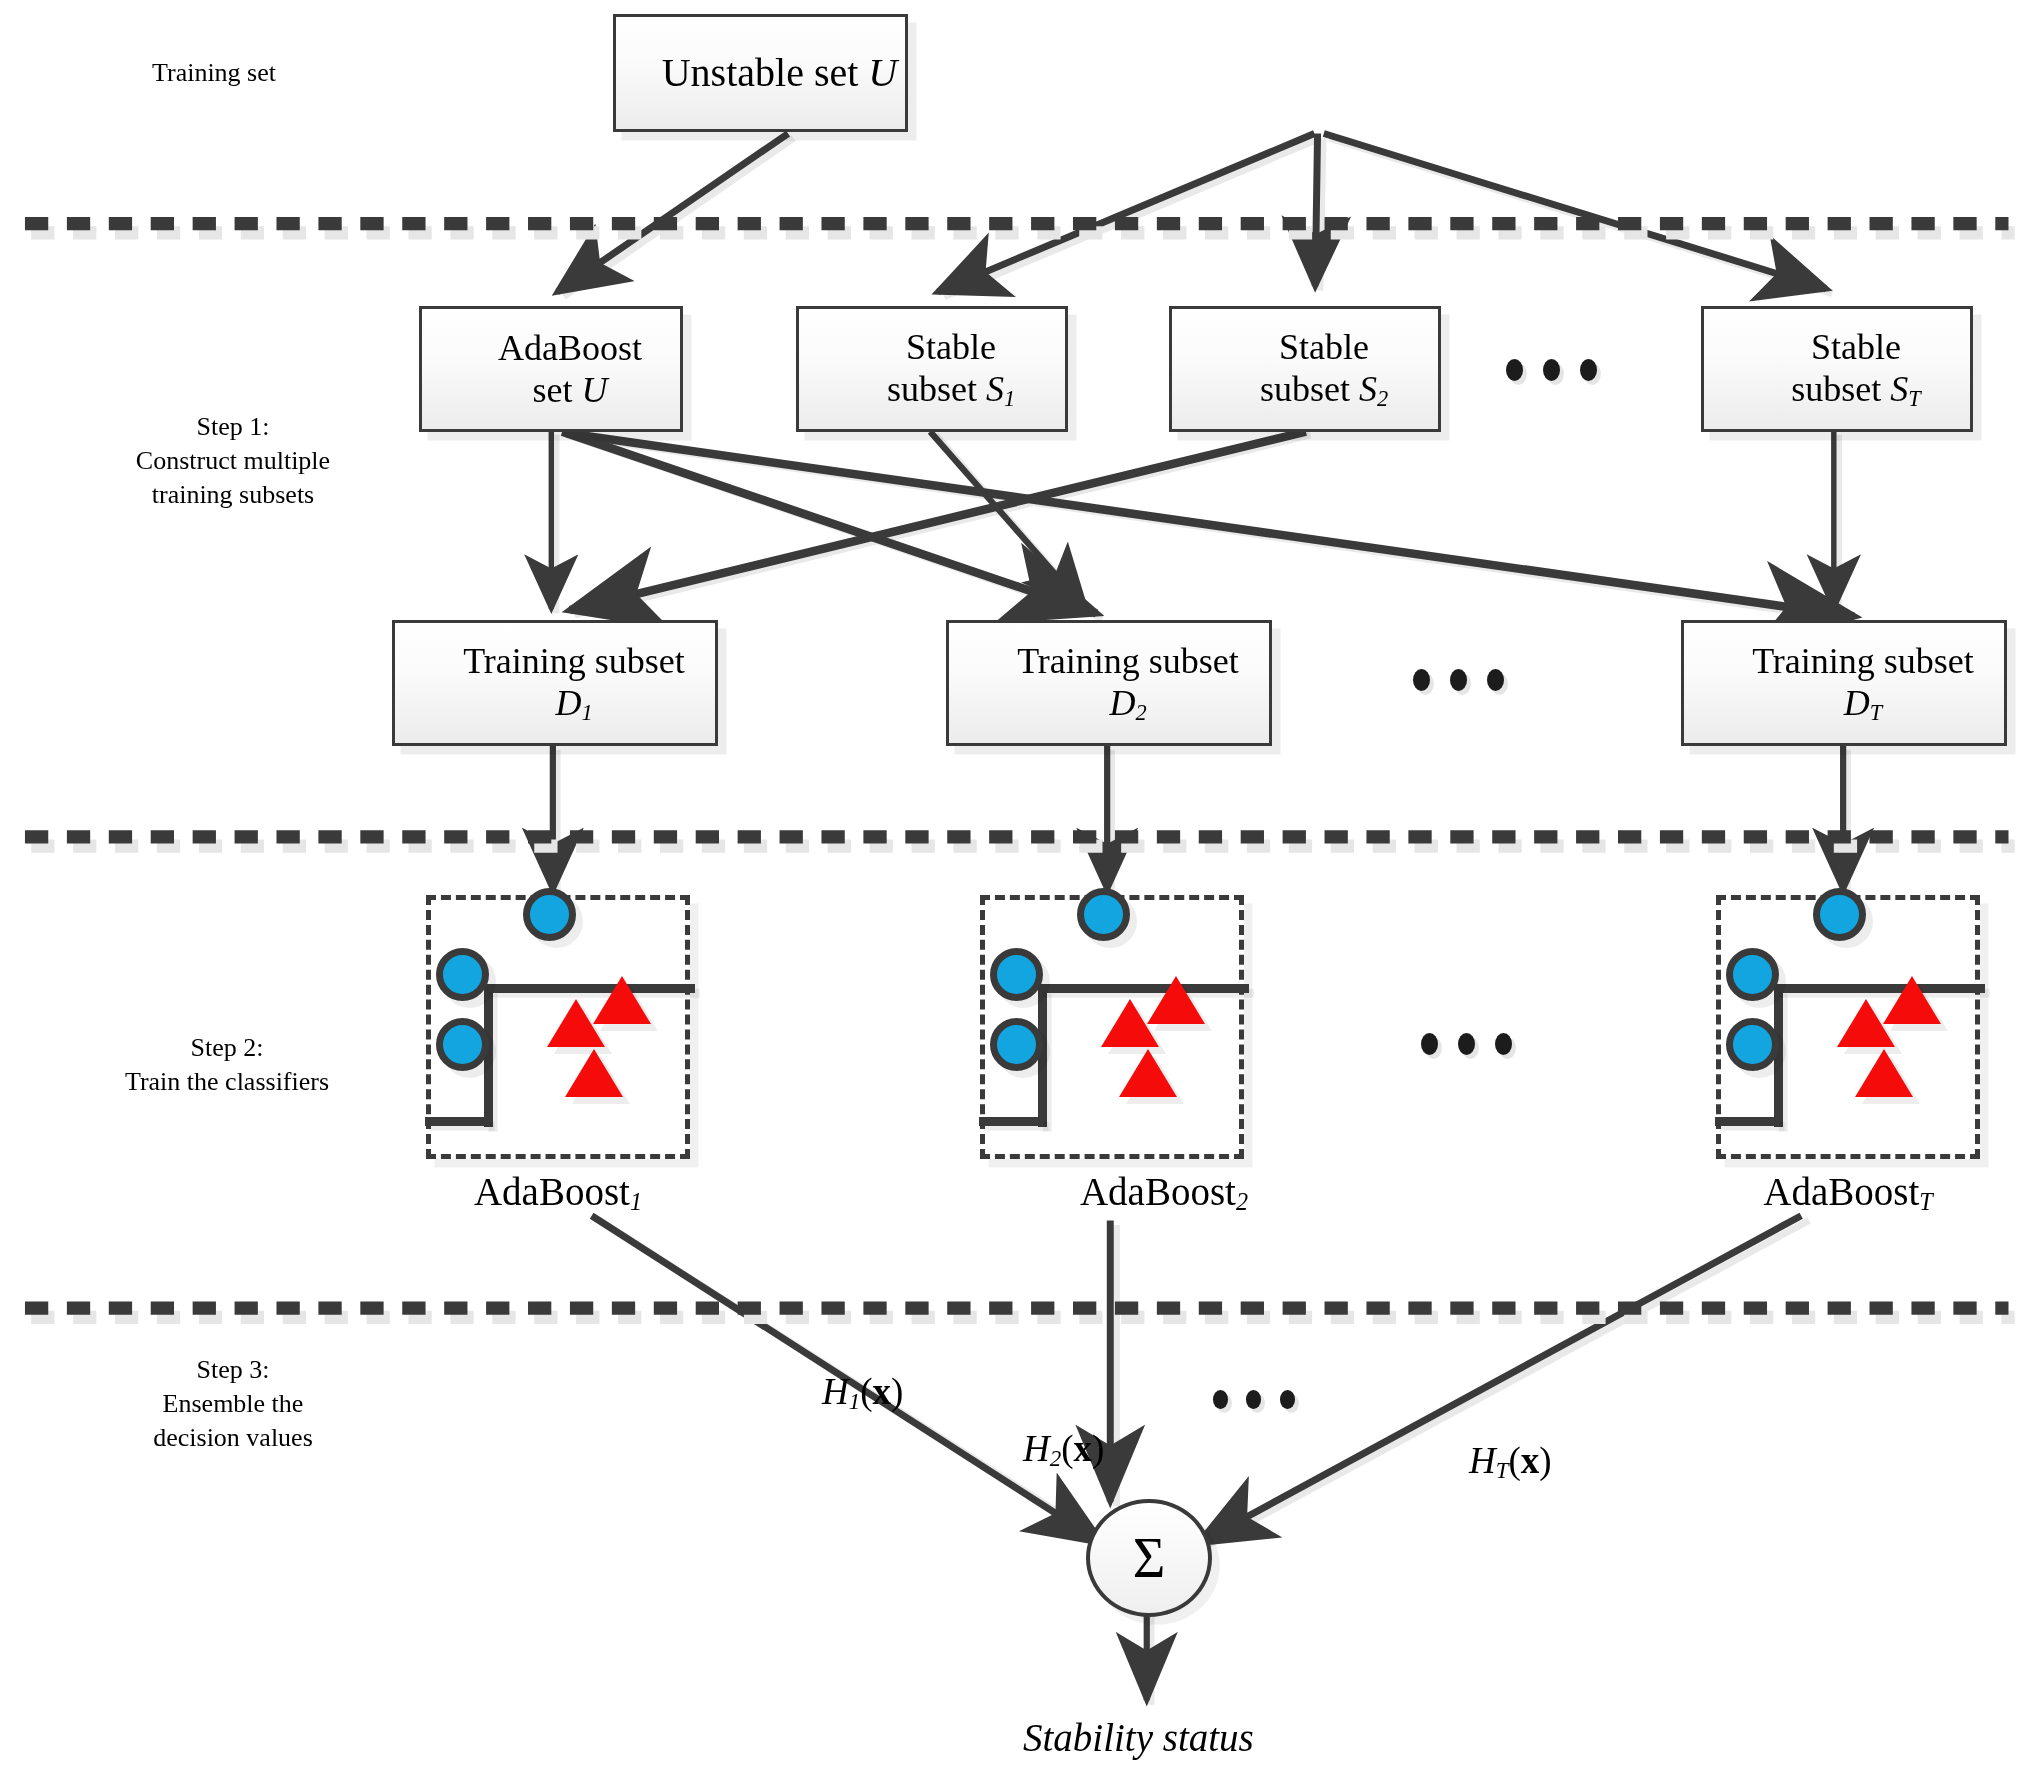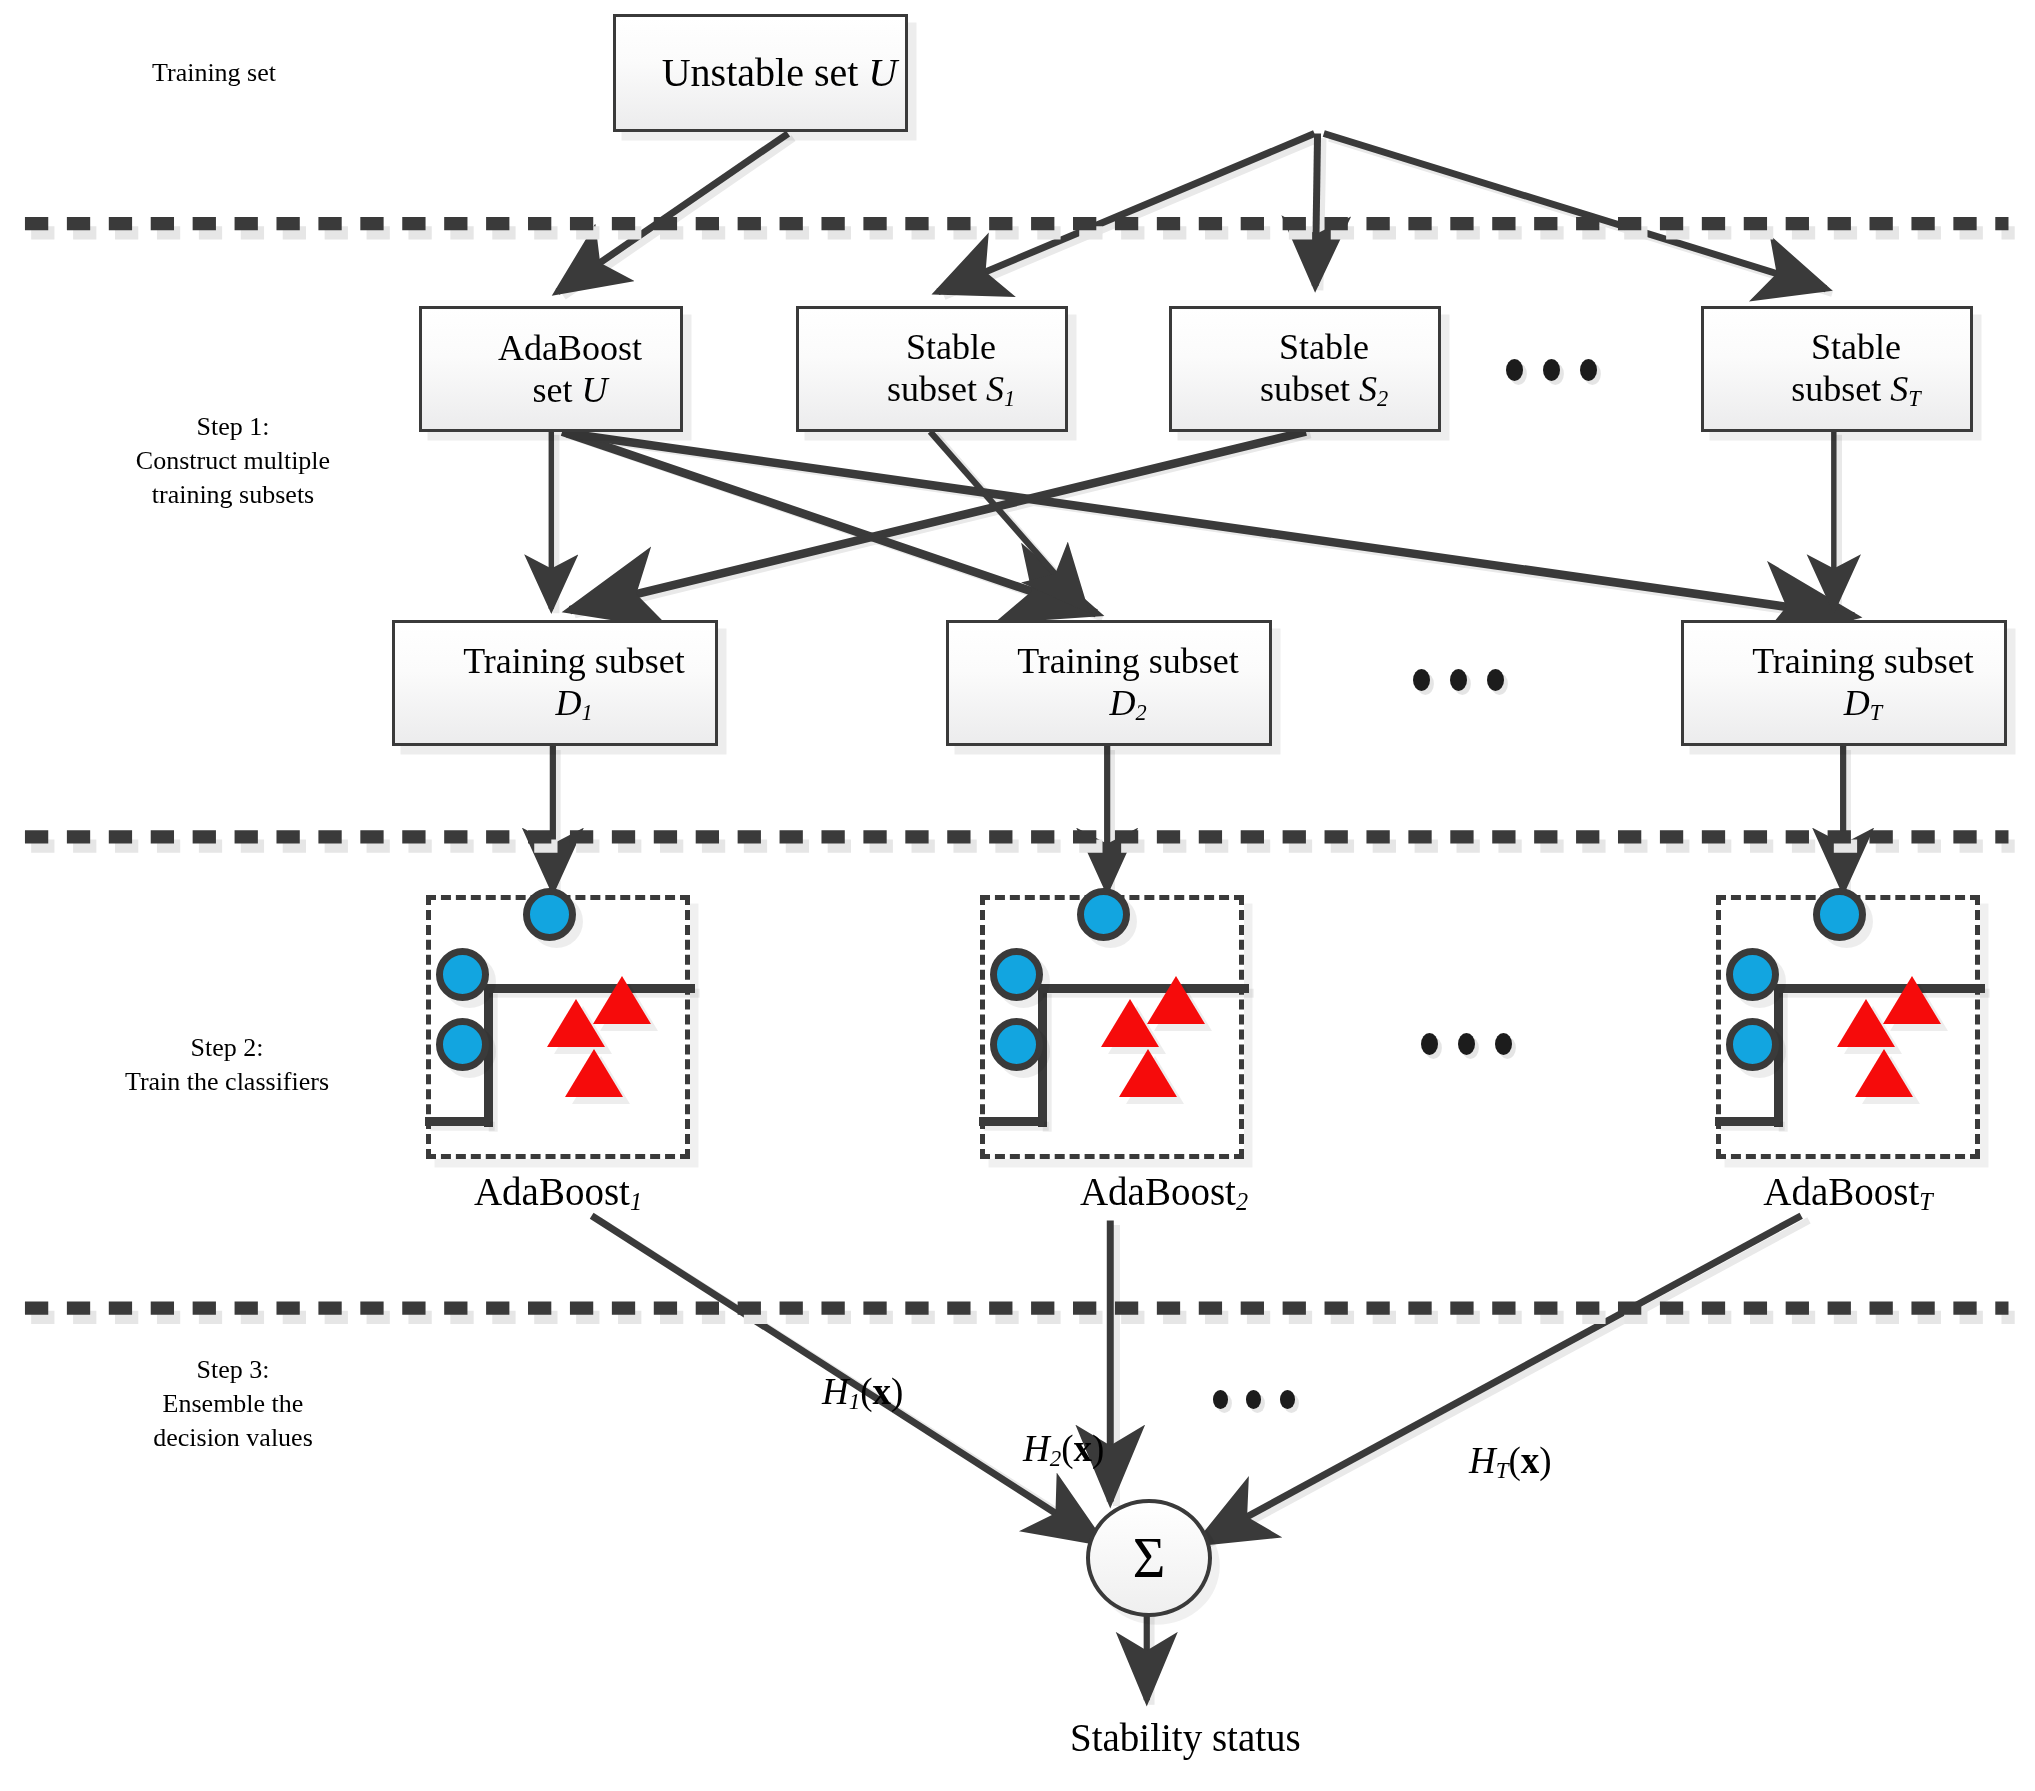--- a/index.html
+++ b/index.html
@@ -293,16 +293,16 @@
   <div class="dots small" style="left:1213px;top:1390px;">
     <span></span>
     <span></span>
     <span></span>
   </div>
 
   <div class="sigma" style="left:1086px;top:1499px;width:118px;height:110px;">
     <span>Σ</span>
   </div>
 
-  <div class="freetext" style="left:1070px;top:1715px;">Stability status</div>
+  <div class="freetext" style="left:1023px;top:1715px;font-style:italic;">Stability status</div>
 
 </div>
 
 
 </body></html>

